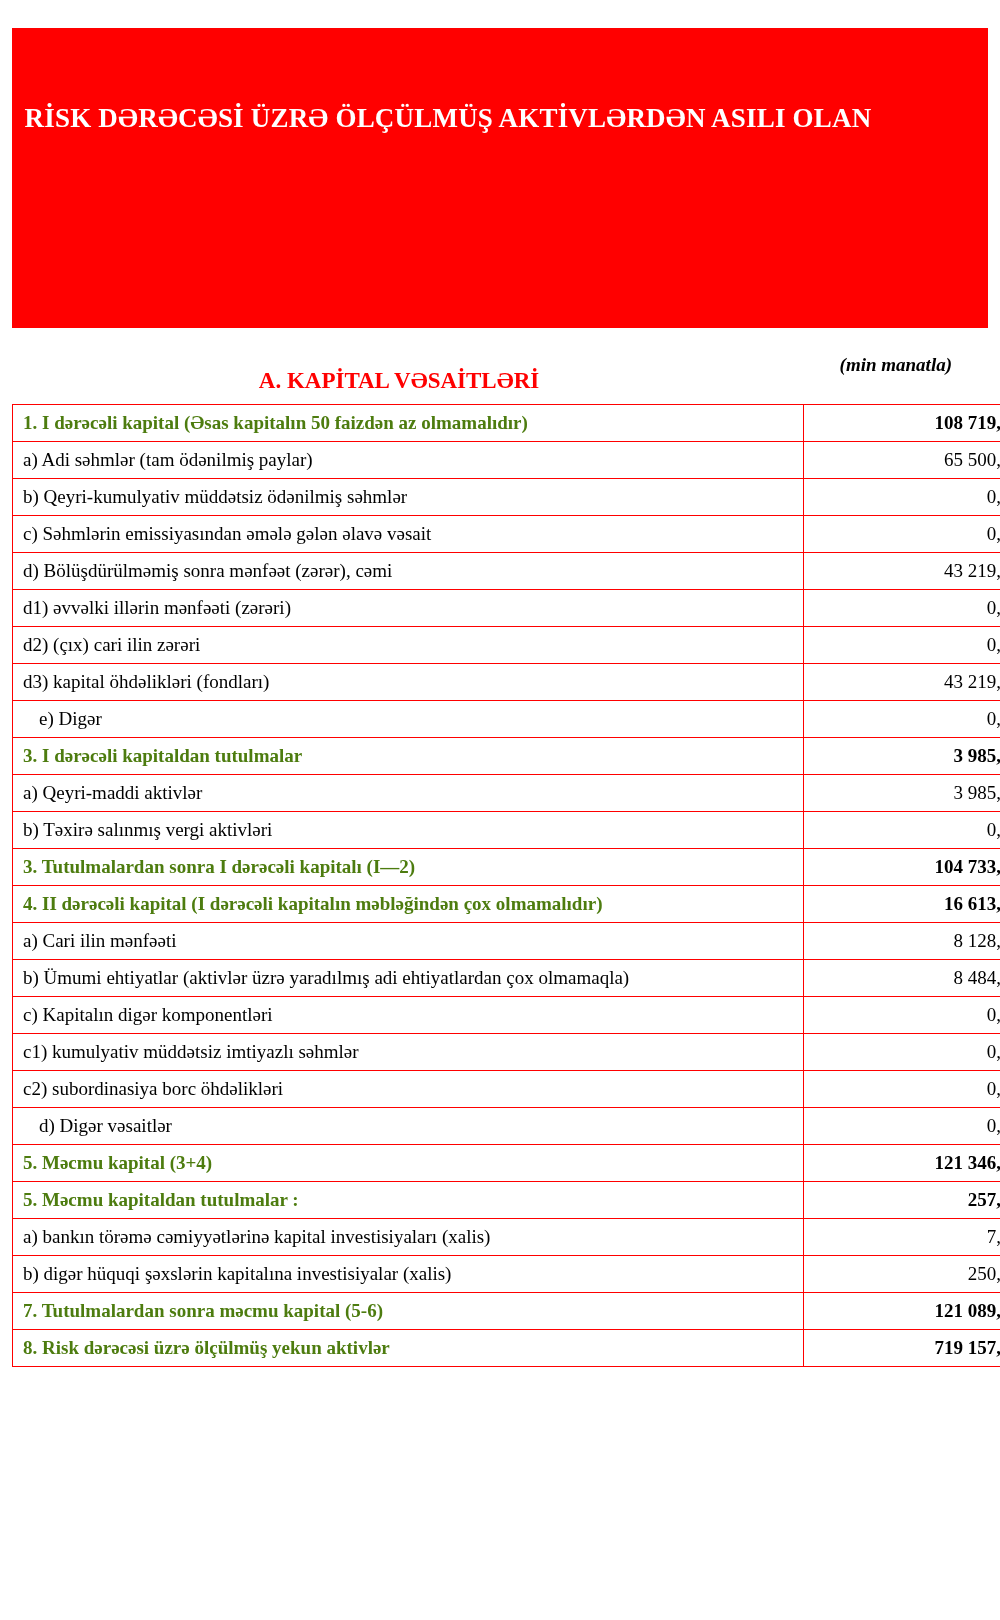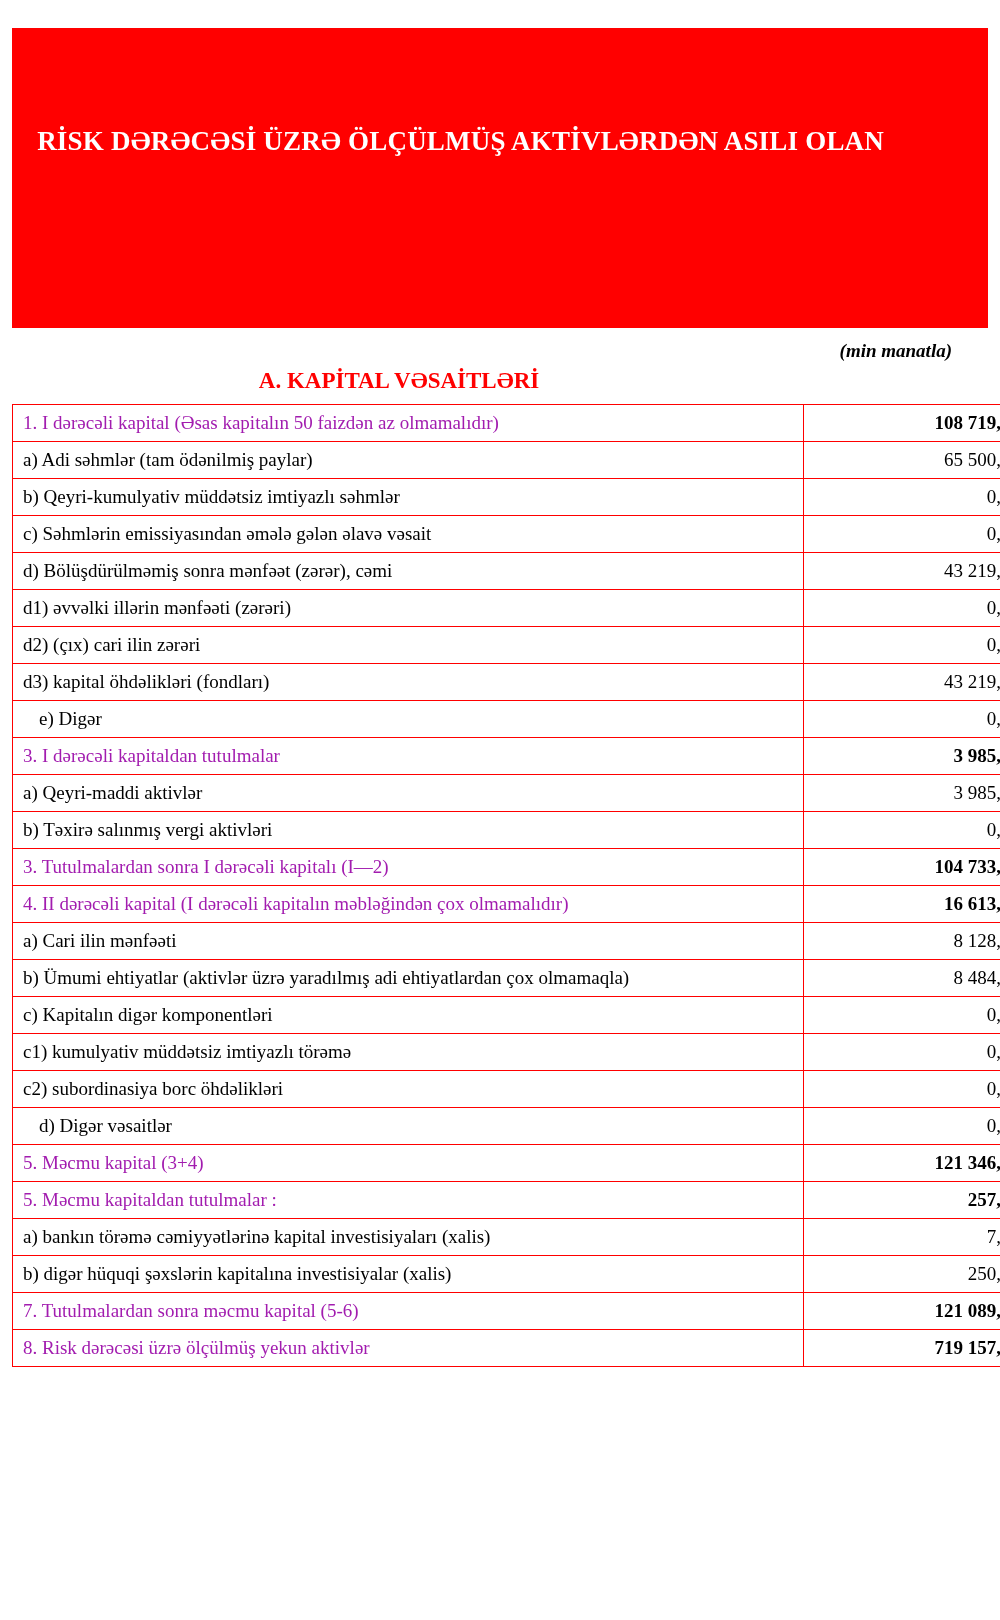--- a/index.html
+++ b/index.html
@@ -25,34 +25,34 @@
     left: 12px;
     top: 28px;
     width: 976px;
     height: 300px;
     background: #FF0000;
     box-sizing: border-box;
   }
   .header-title {
     position: absolute;
     left: 0;
-    top: 93px;
+    top: 70px;
     width: 872px;
-    text-align: right;
+    text-align: center;
     font-family: "Liberation Serif", serif;
     font-weight: bold;
     font-size: 27px;
     line-height: 40px;
     color: #ffffff;
     letter-spacing: 0.2px;
   }
   .units {
     position: absolute;
     right: 48px;
-    top: 340px;
+    top: 354px;
     font-style: italic;
     font-weight: bold;
     font-size: 19px;
     color: #000;
     margin-left: 26px;
   }
   .section-head {
     position: absolute;
     left: 4px;
     top: 368px;
@@ -81,22 +81,22 @@
   td.label {
     width: 770px;
     text-align: left;
   }
   td.value {
     width: 206px;
     text-align: right;
     white-space: nowrap;
   }
   tr.red td {
-    color: #a21caf;
-    font-weight: normal;
+    color: #4d7c0f;
+    font-weight: bold;
   }
   tr.red td.value {
     color: #000000;
     font-weight: bold;
   }
   .indent {
     padding-left: 26px !important;
   }
 </style>
 </head>
@@ -117,21 +117,21 @@
     <tbody id="table-body">
         <tr class="red">
           <td class="label">1.  I dərəcəli kapital (Əsas kapitalın 50 faizdən  az olmamalıdır)</td>
           <td class="value">108 719,29</td>
         </tr>
         <tr>
           <td class="label">a) Adi səhmlər (tam ödənilmiş paylar)</td>
           <td class="value">65 500,00</td>
         </tr>
         <tr>
-          <td class="label">b) Qeyri-kumulyativ müddətsiz imtiyazlı səhmlər</td>
+          <td class="label">b) Qeyri-kumulyativ müddətsiz ödənilmiş səhmlər</td>
           <td class="value">0,00</td>
         </tr>
         <tr>
           <td class="label">c) Səhmlərin emissiyasından əmələ gələn  əlavə vəsait</td>
           <td class="value">0,00</td>
         </tr>
         <tr>
           <td class="label">d)   Bölüşdürülməmiş sonra mənfəət (zərər), cəmi</td>
           <td class="value">43 219,29</td>
         </tr>
@@ -177,21 +177,21 @@
         </tr>
         <tr>
           <td class="label">b) Ümumi ehtiyatlar (aktivlər üzrə yaradılmış adi ehtiyatlardan çox olmamaqla)</td>
           <td class="value">8 484,06</td>
         </tr>
         <tr>
           <td class="label">c)  Kapitalın digər komponentləri</td>
           <td class="value">0,00</td>
         </tr>
         <tr>
-          <td class="label">c1) kumulyativ müddətsiz imtiyazlı törəmə</td>
+          <td class="label">c1) kumulyativ müddətsiz imtiyazlı səhmlər</td>
           <td class="value">0,00</td>
         </tr>
         <tr>
           <td class="label">c2) subordinasiya borc öhdəlikləri</td>
           <td class="value">0,00</td>
         </tr>
         <tr>
           <td class="label indent">d) Digər vəsaitlər</td>
           <td class="value">0,00</td>
         </tr>

